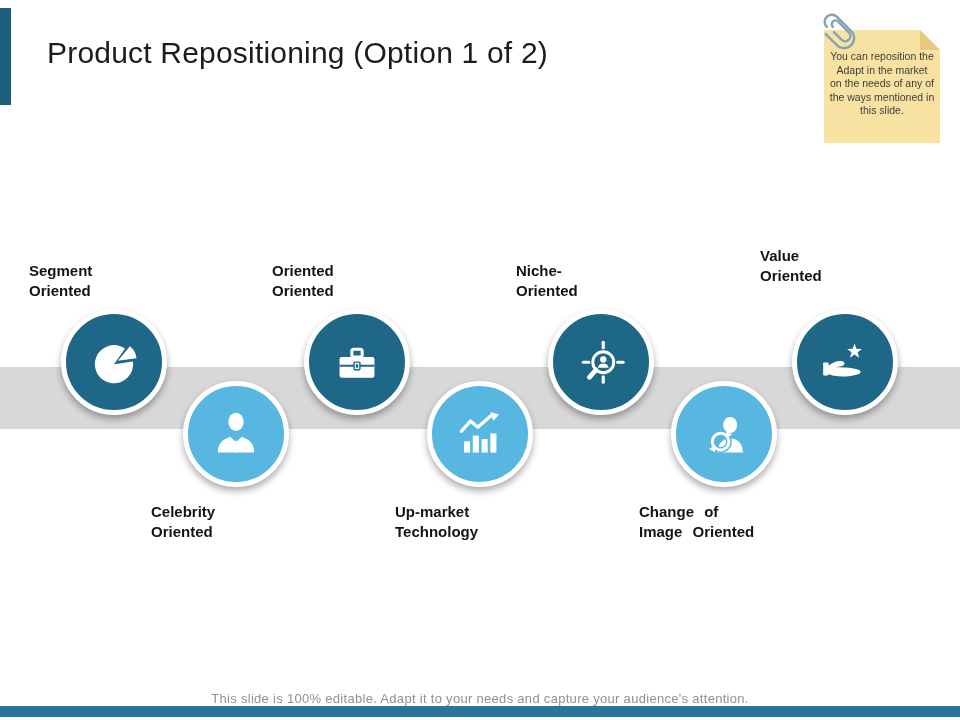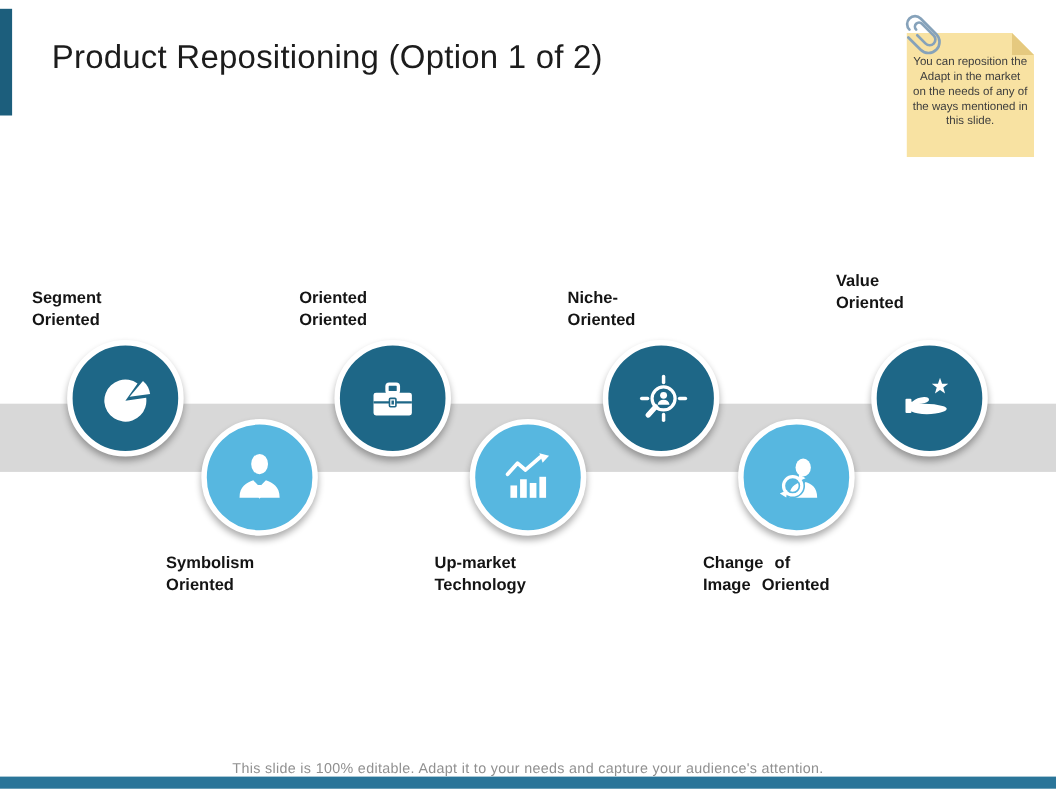--- a/index.html
+++ b/index.html
@@ -73,21 +73,21 @@
   <div class="item-label" style="left:516px;top:261px">
     <span>Niche-</span><br>
     <span>Oriented</span>
   </div>
   <div class="item-label" style="left:760px;top:246px">
     <span>Value</span><br>
     <span>Oriented</span>
   </div>
 
   <div class="item-label" style="left:151px;top:502px">
-    <span>Symbolism</span><br>
+    <span>Celebrity</span><br>
     <span>Oriented</span>
   </div>
   <div class="item-label wide" style="left:639px;top:502px">
     <span>Change of</span><br>
     <span>Image Oriented</span>
   </div>
   <div class="item-label" style="left:395px;top:502px">
     <span>Up-market</span><br>
     <span>Technology</span>
   </div>

